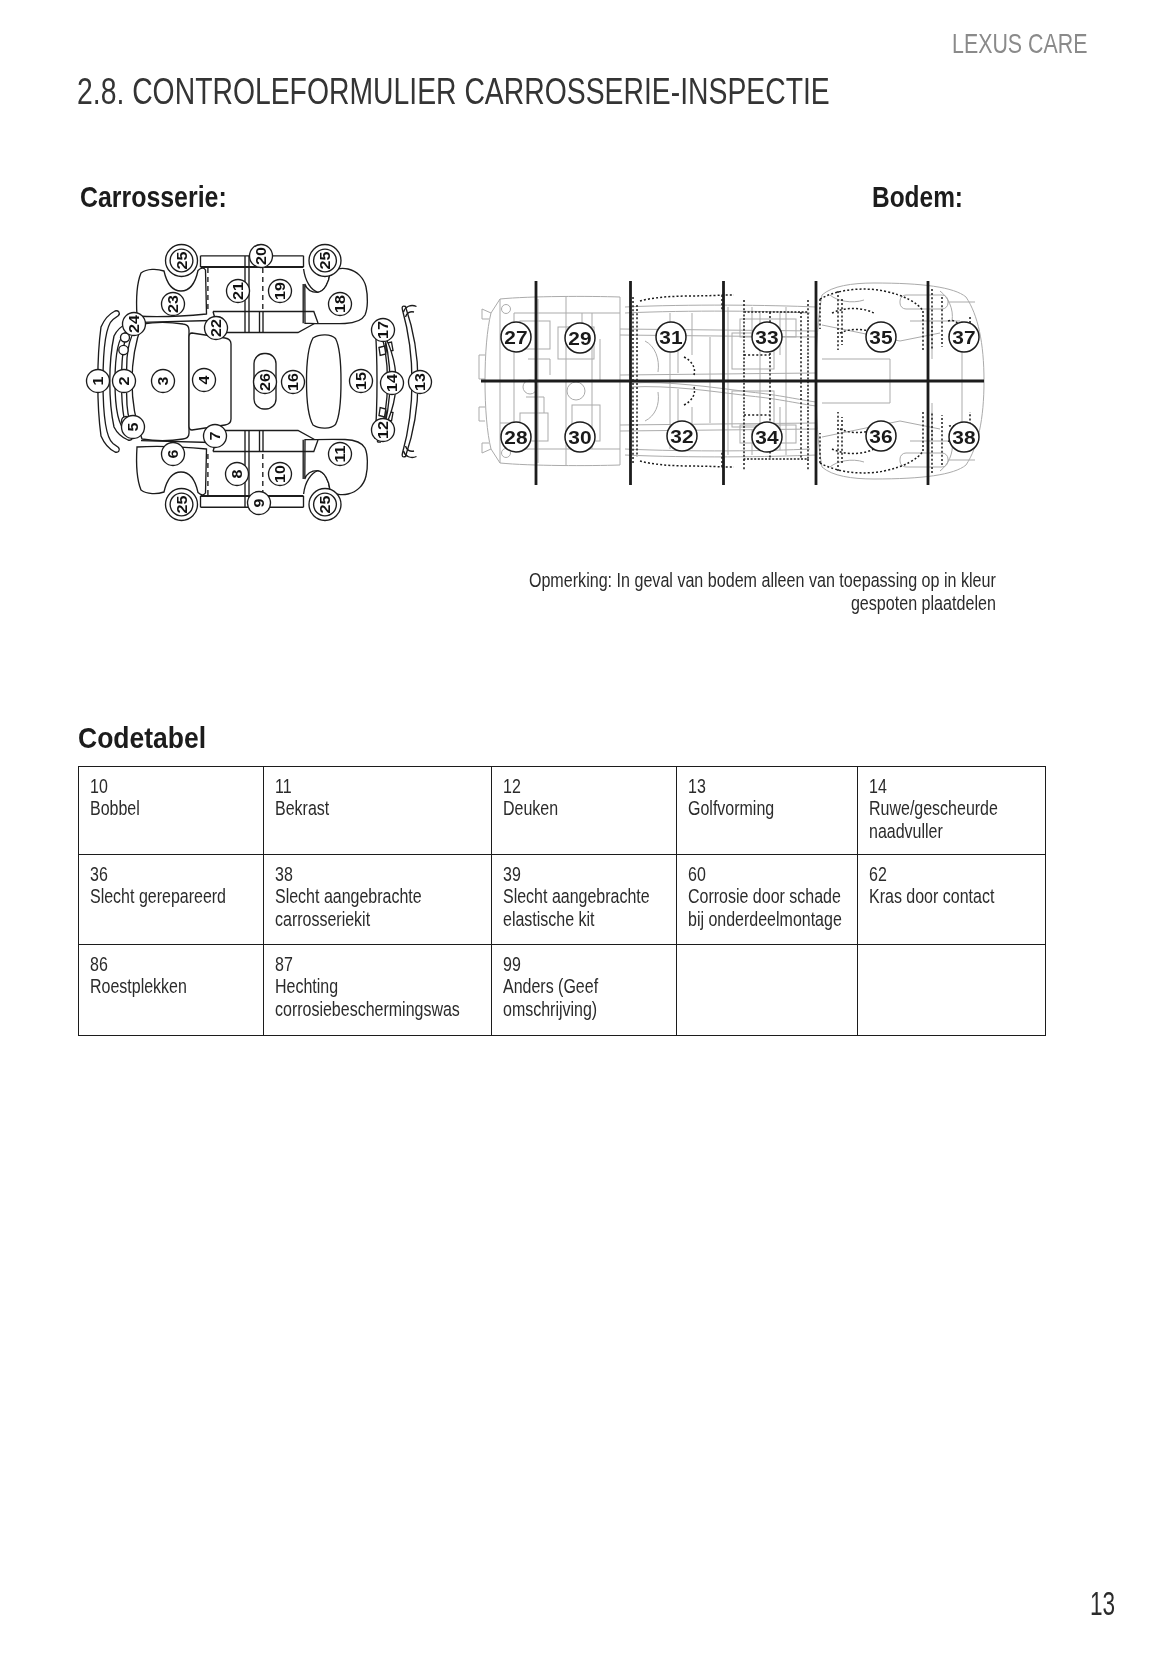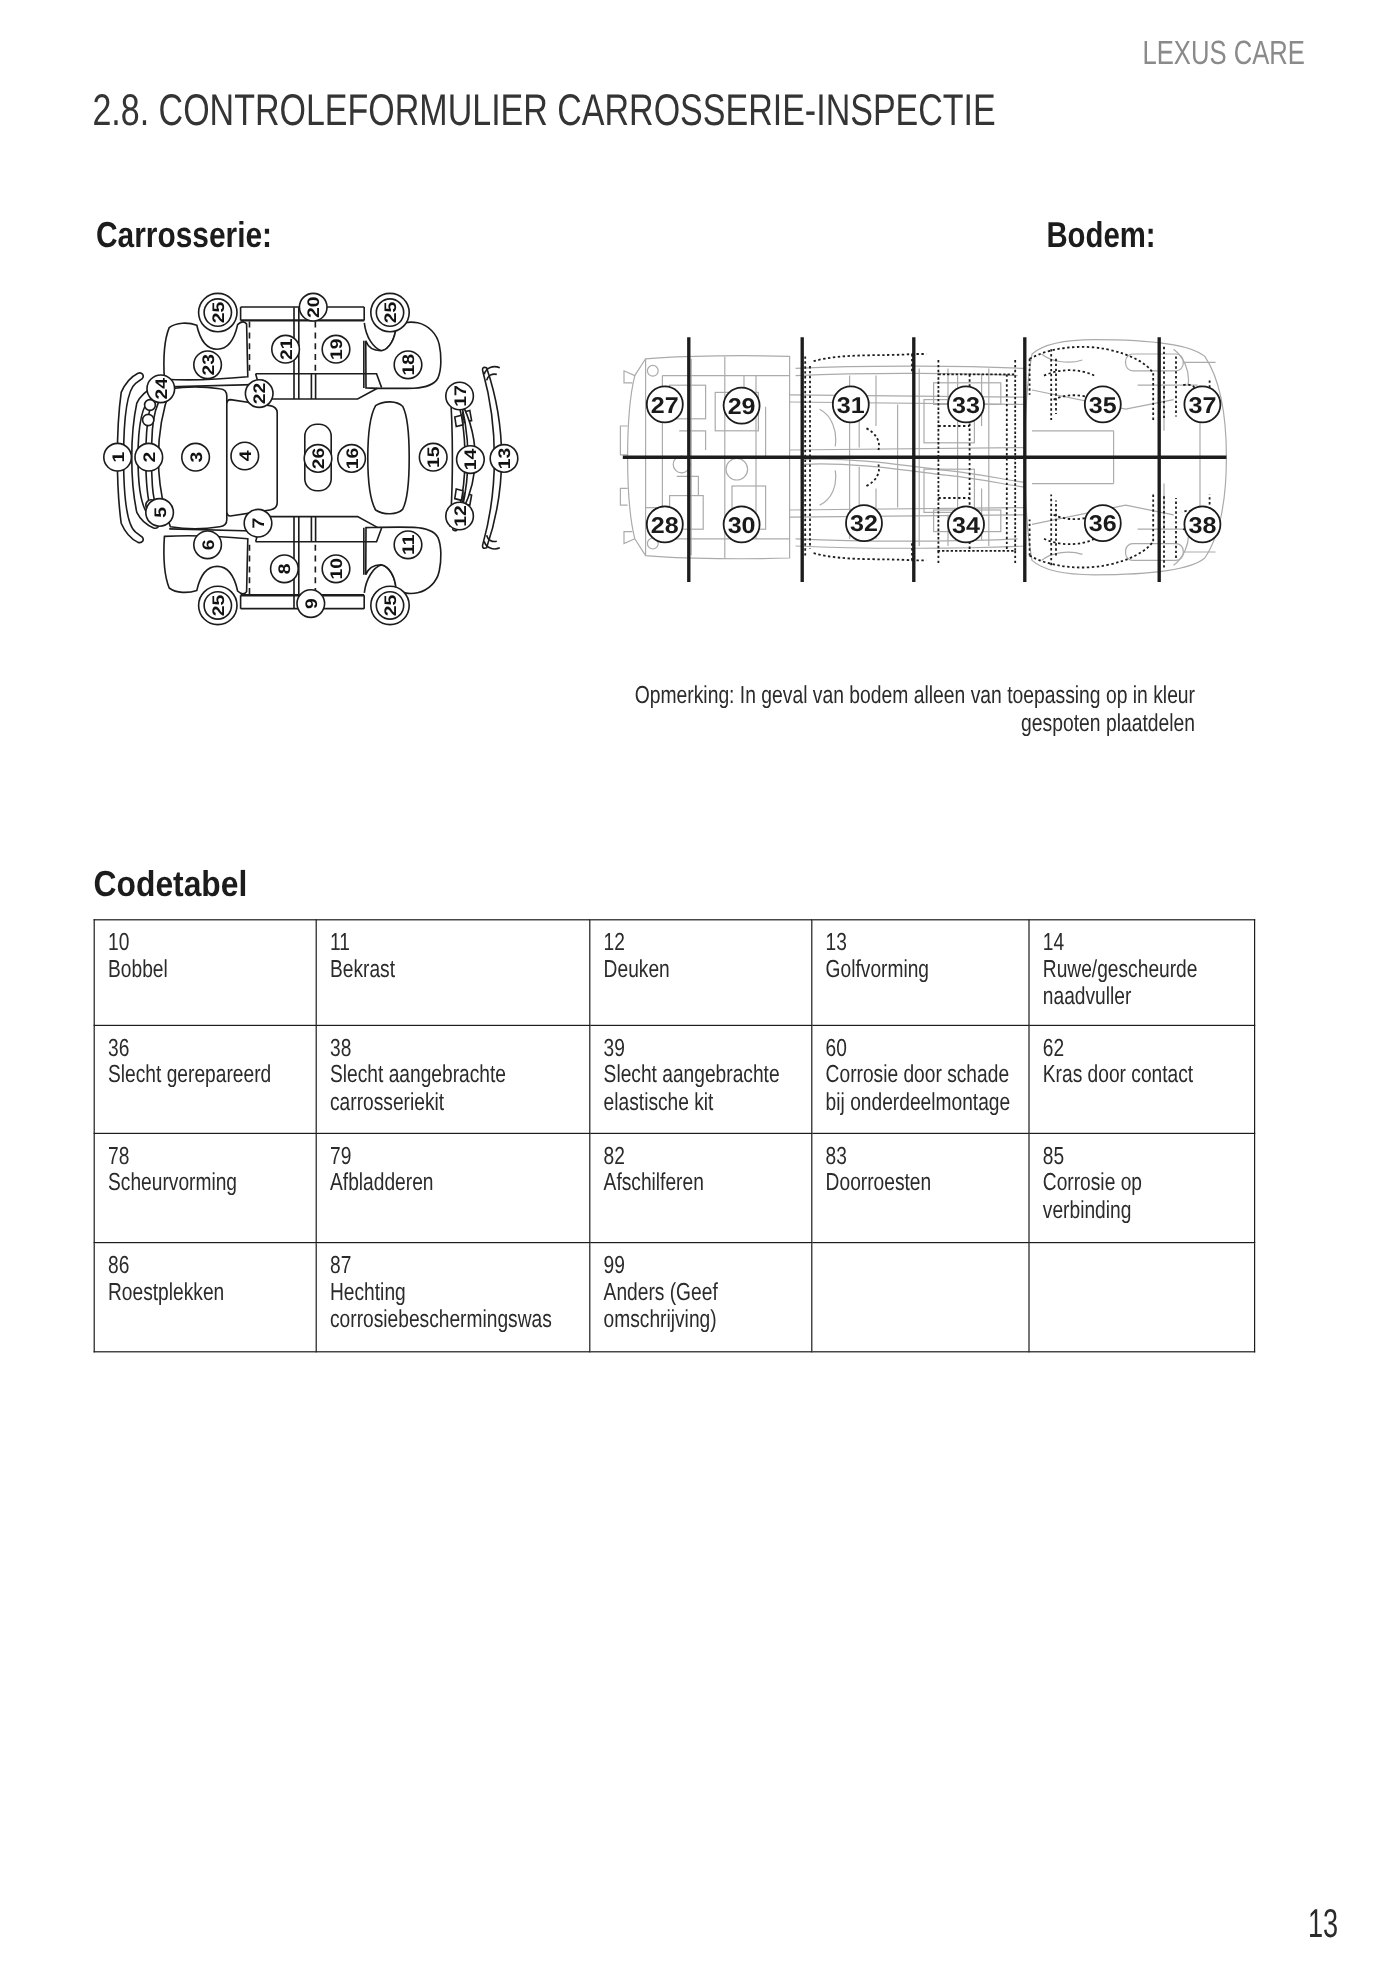--- a/index.html
+++ b/index.html
@@ -229,21 +229,21 @@
 <g transform="translate(96.5,264.5) rotate(-90)">
           <text y="5" transform="scale(1.15,1)">25</text>
         </g>
 <g transform="translate(240,264.5) rotate(-90)">
           <text y="5" transform="scale(1.15,1)">25</text>
         </g>
 </g>
 </svg>
 </div>
 
-<div class="abs" style="left:508px;top:255px;">
+<div class="abs" style="left:470px;top:255px;">
 <svg width="525" height="245" viewBox="0 0 525 245" fill="none">
 
 <g stroke="#ababab" stroke-width="1">
 
 <path d="M30,44 C60,41 120,41 150,42 L150,210 C120,211 60,211 30,208 L21,194 C17,178 15,153 15,126 C15,99 17,74 21,58 L30,44 Z"></path>
 <path d="M21,58 L12,54 L12,64 L19,64 M21,194 L12,198 L12,188 L19,188 M15,100 L9,100 L9,124 L15,124 M15,152 L9,152 L9,166 L15,166 M30,44 L30,208"></path>
 
 <path d="M44,58 L150,58 M44,194 L150,194 M68,44 L68,208 M96,42 L96,210 M122,58 L122,194 M44,126 L150,126 M44,58 L44,194 M30,84 L44,84 M30,168 L44,168"></path>
 <rect x="50" y="66" width="30" height="28"></rect>
 <rect x="88" y="72" width="36" height="32"></rect>
@@ -409,37 +409,20 @@
 <td>
           <div class="cs">39<br>Slecht aangebrachte<br>elastische kit</div>
         </td>
 <td>
           <div class="cs">60<br>Corrosie door schade<br>bij onderdeelmontage</div>
         </td>
 <td>
           <div class="cs">62<br>Kras door contact</div>
         </td>
 </tr>
-<tr style="height:91px;">
-<td>
-          <div class="cs">78<br>Scheurvorming</div>
-        </td>
-<td>
-          <div class="cs">79<br>Afbladderen</div>
-        </td>
-<td>
-          <div class="cs">82<br>Afschilferen</div>
-        </td>
-<td>
-          <div class="cs">83<br>Doorroesten</div>
-        </td>
-<td>
-          <div class="cs">85<br>Corrosie op<br>verbinding</div>
-        </td>
-</tr>
 <tr style="height:91px;margin-top:24px;">
 <td>
           <div class="cs">86<br>Roestplekken</div>
         </td>
 <td>
           <div class="cs">87<br>Hechting<br>corrosiebeschermingswas</div>
         </td>
 <td>
           <div class="cs">99<br>Anders (Geef<br>omschrijving)</div>
         </td>

